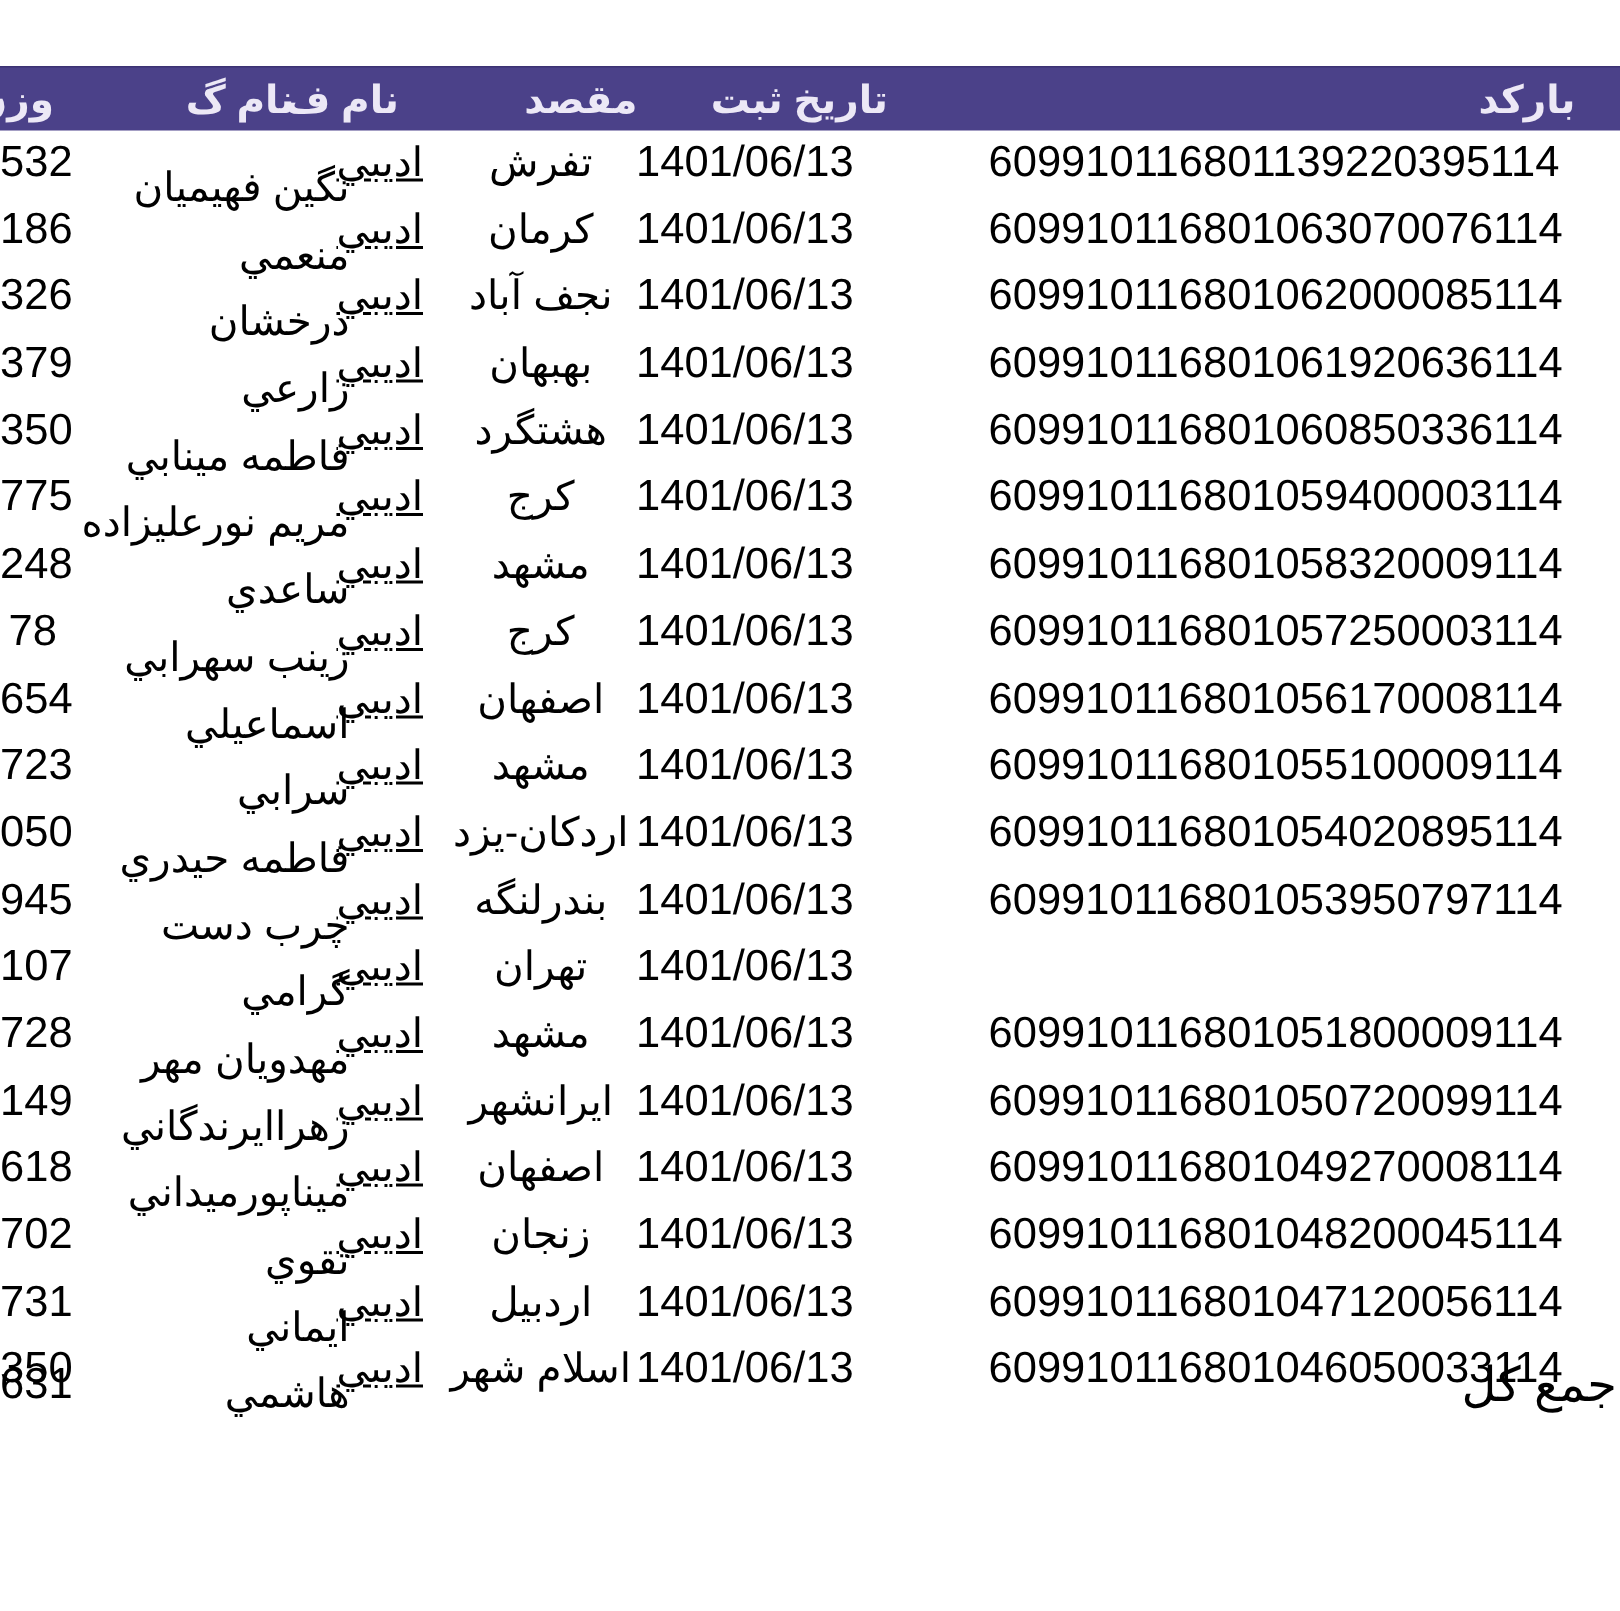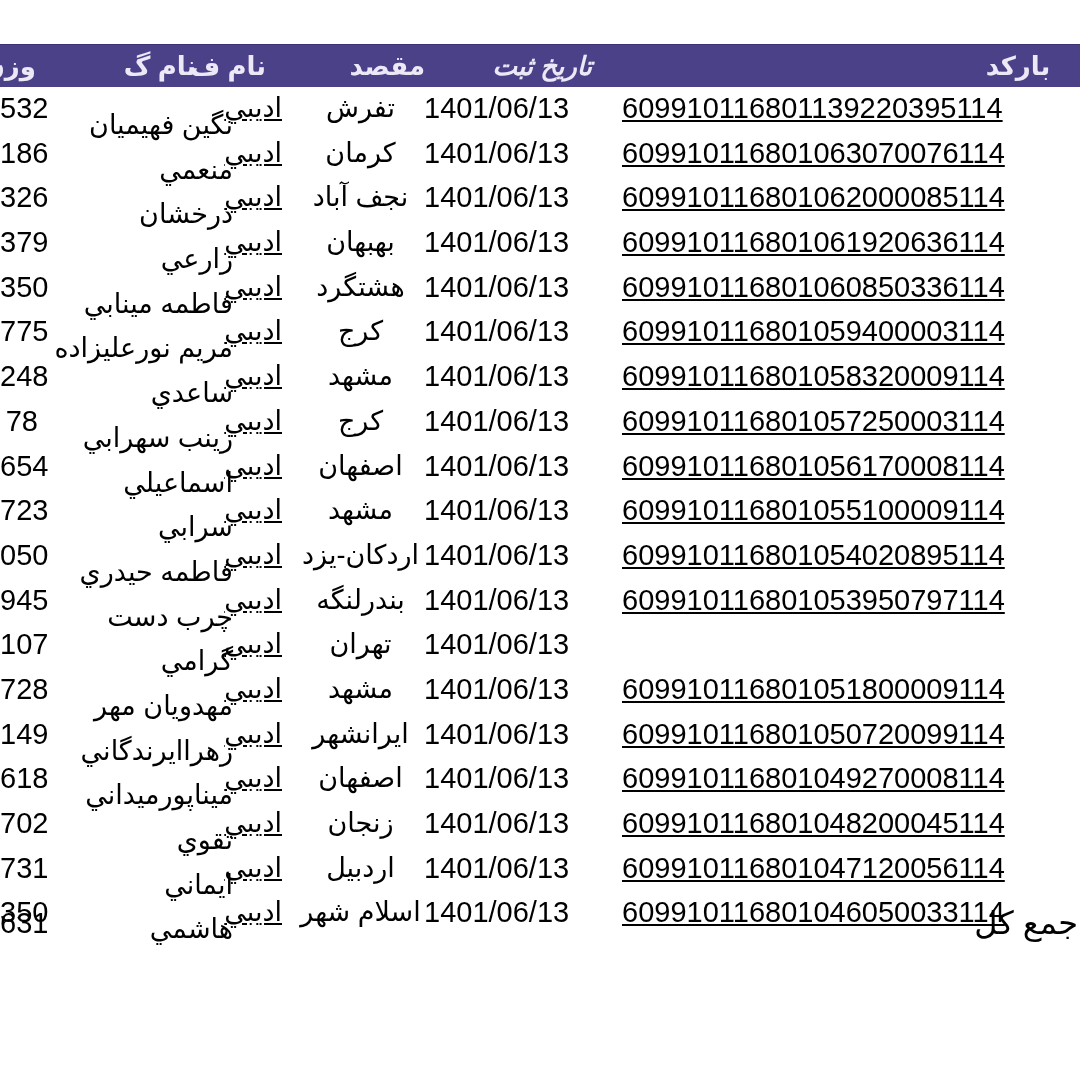--- a/index.html
+++ b/index.html
@@ -32,21 +32,21 @@
     line-height: 42px;
     font-size: 26px;
     font-weight: bold;
     color: #ece8f6;
     white-space: nowrap;
   }
   .h-weight   { left: -14px; width: 50px;  text-align: right; }
   .h-nameg    { left: 110px; width: 100px; text-align: center; }
   .h-namef    { left: 178px; width: 100px; text-align: center; }
   .h-dest     { left: 325px; width: 100px; text-align: right; }
-  .h-date     { left: 460px; width: 132px; text-align: right; font-style: italic; }
+  .h-date     { left: 460px; width: 132px; text-align: right; }
   .h-barcode  { left: 968px; width: 100px; text-align: center; }
 
   
   .rows {
     position: absolute;
     left: 0;
     top: 86px;
     width: 1080px;
   }
   .row {
@@ -69,21 +69,21 @@
   .fa {
     font-size: 27px;
     direction: rtl;
     unicode-bidi: embed;
   }
   .c-weight   { left: 0;     width: 38px;  text-align: right; }
   .c-nameg    { left: 40px;  width: 193px; text-align: right; margin-top: 17px; }
   .c-namef    { left: 240px; width: 42px;  text-align: right; text-decoration: underline; }
   .c-dest     { left: 288px; width: 145px; text-align: center; }
   .c-date     { left: 424px; width: 150px; text-align: left; }
-  .c-barcode  { left: 622px; width: 376px; text-align: right; text-decoration: underline; }
+  .c-barcode  { left: 659px; width: 376px; text-align: right; }
 
   
   .total-row {
     position: absolute;
     left: 0;
     top: 901px;
     width: 1080px;
     height: 45px;
   }
   .t-weight {

